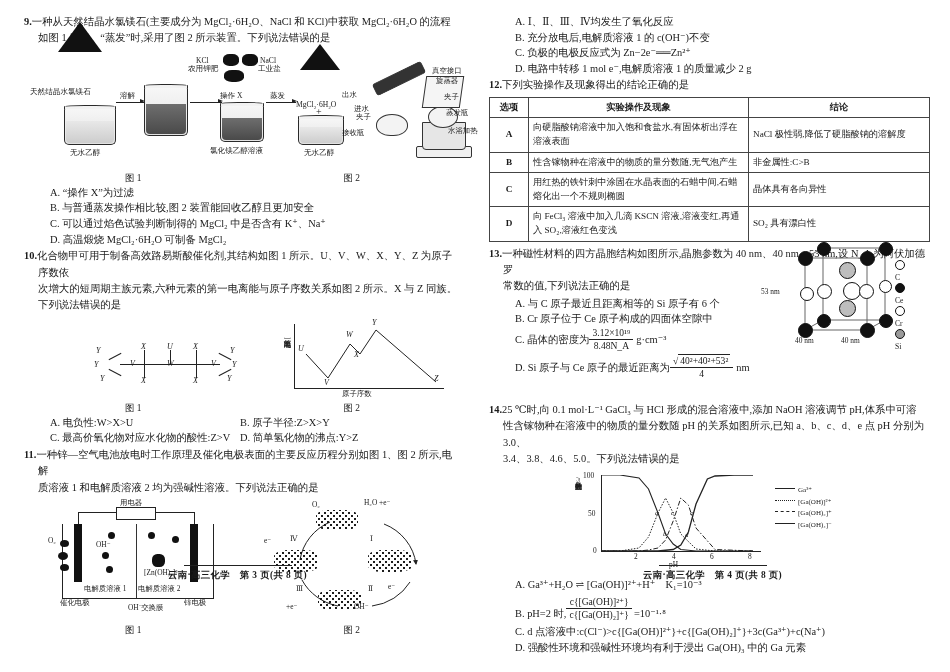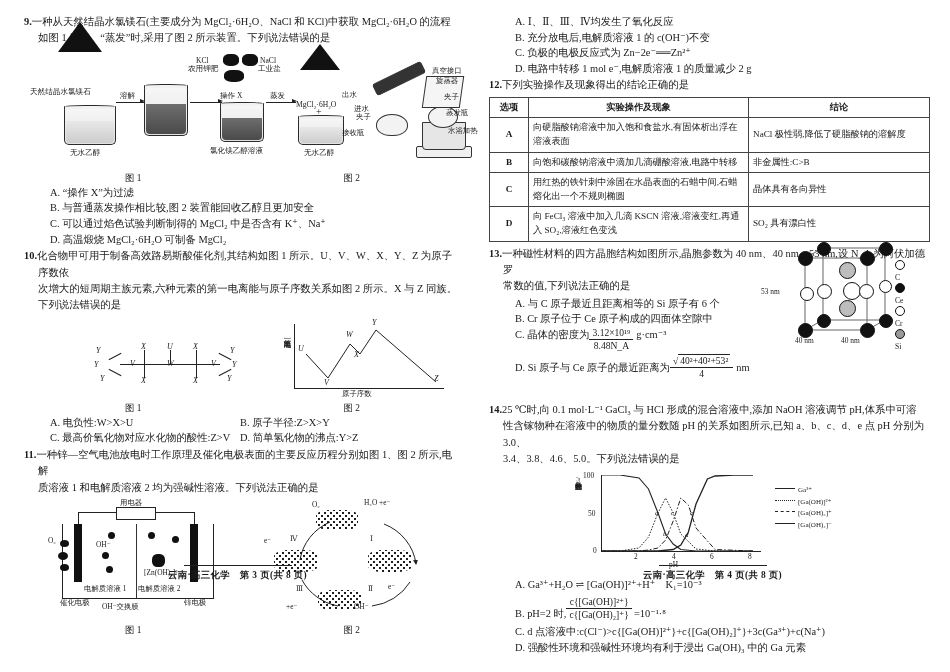--- a/index.html
+++ b/index.html
@@ -276,21 +276,21 @@
       <div class="blob" style="left:84px;top:34px;width:7px;height:7px;"></div>
       <div class="blob" style="left:78px;top:54px;width:7px;height:7px;"></div>
       <div class="blob" style="left:82px;top:68px;width:7px;height:7px;"></div>
       <div class="blob" style="left:124px;top:34px;width:7px;height:7px;"></div>
       <div class="blob" style="left:148px;top:38px;width:7px;height:7px;"></div>
       <div class="blob" style="left:128px;top:56px;width:13px;height:13px;border-radius:40%;"></div>
       <div class="tlab" style="left:120px;top:70px;">[Zn(OH)₄]²⁻</div>
       <div class="tlab" style="left:60px;top:86px;">电解质溶液 1</div>
       <div class="tlab" style="left:114px;top:86px;">电解质溶液 2</div>
       <div class="tlab" style="left:36px;top:100px;">催化电极</div>
-      <div class="tlab" style="left:78px;top:104px;">OH⁻交换膜</div>
+      <div class="tlab" style="left:104px;top:104px;font-family:Liberation Serif, serif;">OH⁻交换膜</div>
       <div class="tlab" style="left:160px;top:100px;">锌电极</div>
 
       <svg style="position:absolute;left:236px;top:4px;" width="200" height="118">
         <g fill="none" stroke="#222" stroke-width="1">
           <path d="M124,22 A52,50 0 0 1 156,62" marker-end="url(#ah)"></path>
           <path d="M150,80 A52,50 0 0 1 112,104"></path>
           <path d="M78,104 A52,50 0 0 1 42,78"></path>
           <path d="M40,58 A52,50 0 0 1 70,20"></path>
         </g>
         <defs>
@@ -346,21 +346,21 @@
         </tr>
       </thead>
       <tbody>
         <tr>
           <td class="optcell">A</td>
           <td>向硬脂酸钠溶液中加入饱和食盐水,有固体析出浮在溶液表面</td>
           <td class="conc">NaCl 极性弱,降低了硬脂酸钠的溶解度</td>
         </tr>
         <tr>
           <td class="optcell">B</td>
-          <td>向饱和碳酸钠溶液中滴加几滴硼酸溶液,电路中转移</td>
+          <td>性含镓物种在溶液中的物质的量分数随,无气泡产生</td>
           <td class="conc">非金属性:C&gt;B</td>
         </tr>
         <tr>
           <td class="optcell">C</td>
           <td>用红热的铁针刺中涂固在水晶表面的石蜡中间,石蜡熔化出一个不规则椭圆</td>
           <td class="conc">晶体具有各向异性</td>
         </tr>
         <tr>
           <td class="optcell">D</td>
           <td>向 FeCl₃ 溶液中加入几滴 KSCN 溶液,溶液变红,再通入 SO₂,溶液红色变浅</td>
@@ -370,21 +370,21 @@
     </table>
 
     <div class="q" style="margin-top:4px;">
       <div class="hang"><span class="qnum">13.</span><span>一种磁性材料的四方晶胞结构如图所示,晶胞参数为 40 nm、40 nm、53 nm,设 N_A 为阿伏加德罗</span></div>
       <div class="indent">常数的值,下列说法正确的是</div>
     </div>
 
     <div style="position:relative;height:104px;">
       <div class="opt" style="padding-left:26px;">A. 与 C 原子最近且距离相等的 Si 原子有 6 个</div>
       <div class="opt" style="padding-left:26px;">B. Cr 原子位于 Ce 原子构成的四面体空隙中</div>
-      <div class="opt" style="padding-left:26px;display:flex;align-items:flex-start;">
+      <div class="opt" style="padding-left:26px;display:flex;align-items:center;">
         <span>C.&nbsp;晶体的密度为</span>
         <span class="frac">
           <span class="nu">3.12×10¹⁹</span>
           <span class="de">8.48N_A</span>
         </span>
         <span style="margin-left:3px;">g·cm⁻³</span>
       </div>
       <div class="opt" style="padding-left:26px;display:flex;align-items:center;margin-top:3px;">
         <span>D.&nbsp;Si 原子与 Ce 原子的最近距离为</span>
         <span class="frac">

